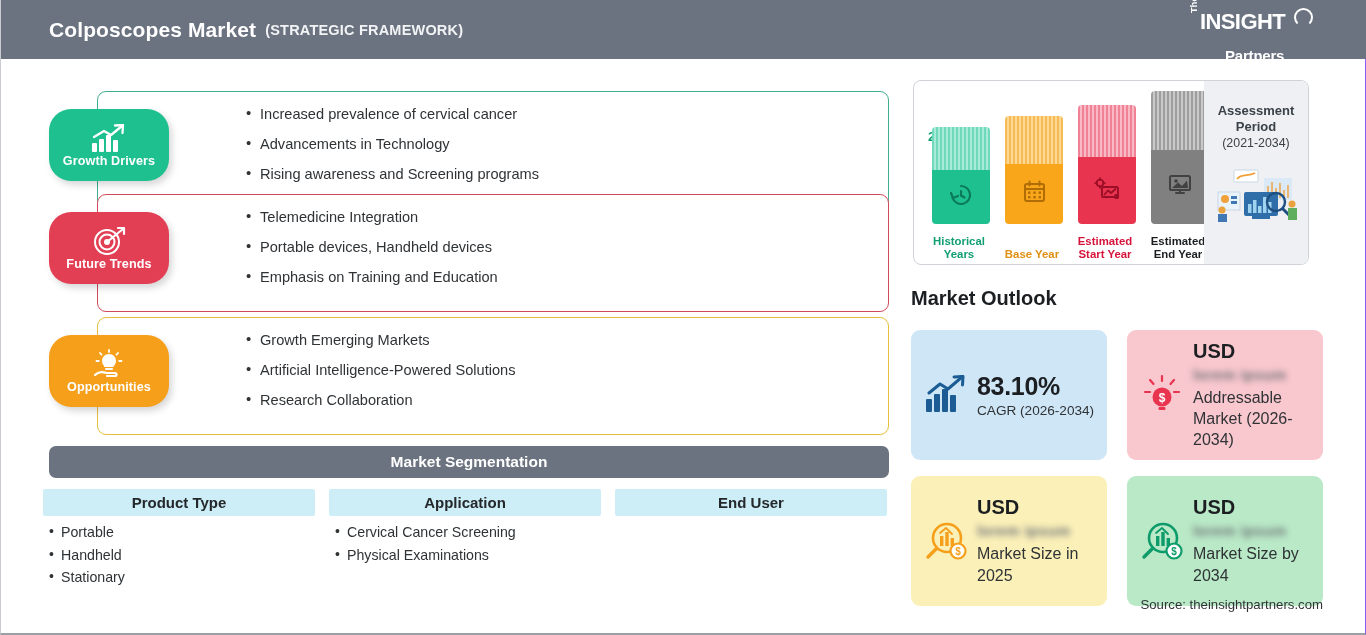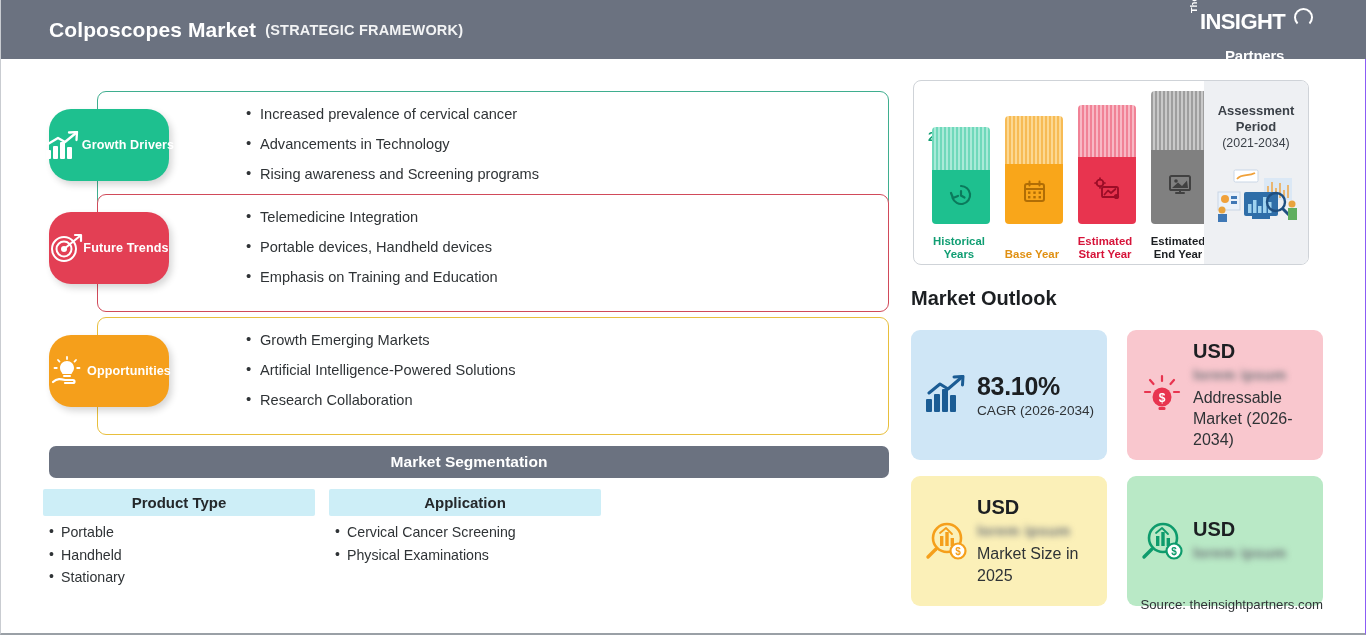--- a/index.html
+++ b/index.html
@@ -75,21 +75,21 @@
     background: #fff;
   }
   .drv-box.green  { border-color: #3fae8f; }
   .drv-box.red    { border-color: #d14a5a; }
   .drv-box.orange { border-color: #e8bf3d; }
 
   .drv-badge {
     position: absolute; left: 0; top: 18px;
     width: 120px; height: 72px;
     border-radius: 22px;
-    display: flex; flex-direction: row;
+    display: flex; flex-direction: column;
     align-items: center; justify-content: center;
     box-shadow: 3px 4px 7px rgba(0,0,0,.16);
     z-index: 3;
   }
   .drv-badge.green  { background: #1ec08f; }
   .drv-badge.red    { background: #e33f54; }
   .drv-badge.orange { background: #f59f1b; }
   .drv-badge .bico { height: 31px; margin-bottom: 1px; display:flex; align-items:flex-end;}
   .drv-badge .blab {
     font-size: 12.6px; font-weight: bold; color: #fff;
@@ -312,20 +312,21 @@
         </ul>
       </div>
       <div class="seg-col">
         <div class="seg-head">Application</div>
         <ul class="seg-items">
           <li>Cervical Cancer Screening</li>
           <li>Physical Examinations</li>
         </ul>
       </div>
       <div class="seg-col">
+        <div class="seg-head">End User</div>
       </div>
     </div>
   </div>
 
   <div class="right-col">
 
     <div class="timeline">
       <div class="tl-bars">
 
         <div class="tl-year" style="left:-4px;top:48px;color:#119e73;">2021-2024</div>
@@ -520,19 +521,20 @@
             </g>
             <path d="M17 14 L23 9 L29 15" stroke="#0e9b6c" stroke-width="1.8" fill="none" stroke-linecap="round" stroke-linejoin="round"></path>
             <path d="M13 30 L5 38" stroke="#0e9b6c" stroke-width="3.4" stroke-linecap="round"></path>
             <circle cx="35" cy="32" r="7.5" fill="#fff" stroke="#0e9b6c" stroke-width="2.2"></circle>
             <text x="35" y="36" font-size="10" font-weight="bold" fill="#0e9b6c" text-anchor="middle" font-family="Liberation Sans, sans-serif">$</text>
           </svg>
         </div>
         <div class="card-txt">
           <div class="card-usd">USD</div>
           <div class="card-blur">lorem ipsum</div>
+          <div class="card-lab">Market Size by 2034</div>
         </div>
       </div>
     </div>
 
     <div class="source">Source: theinsightpartners.com</div>
   </div>
 </div>
 
 </body></html>

